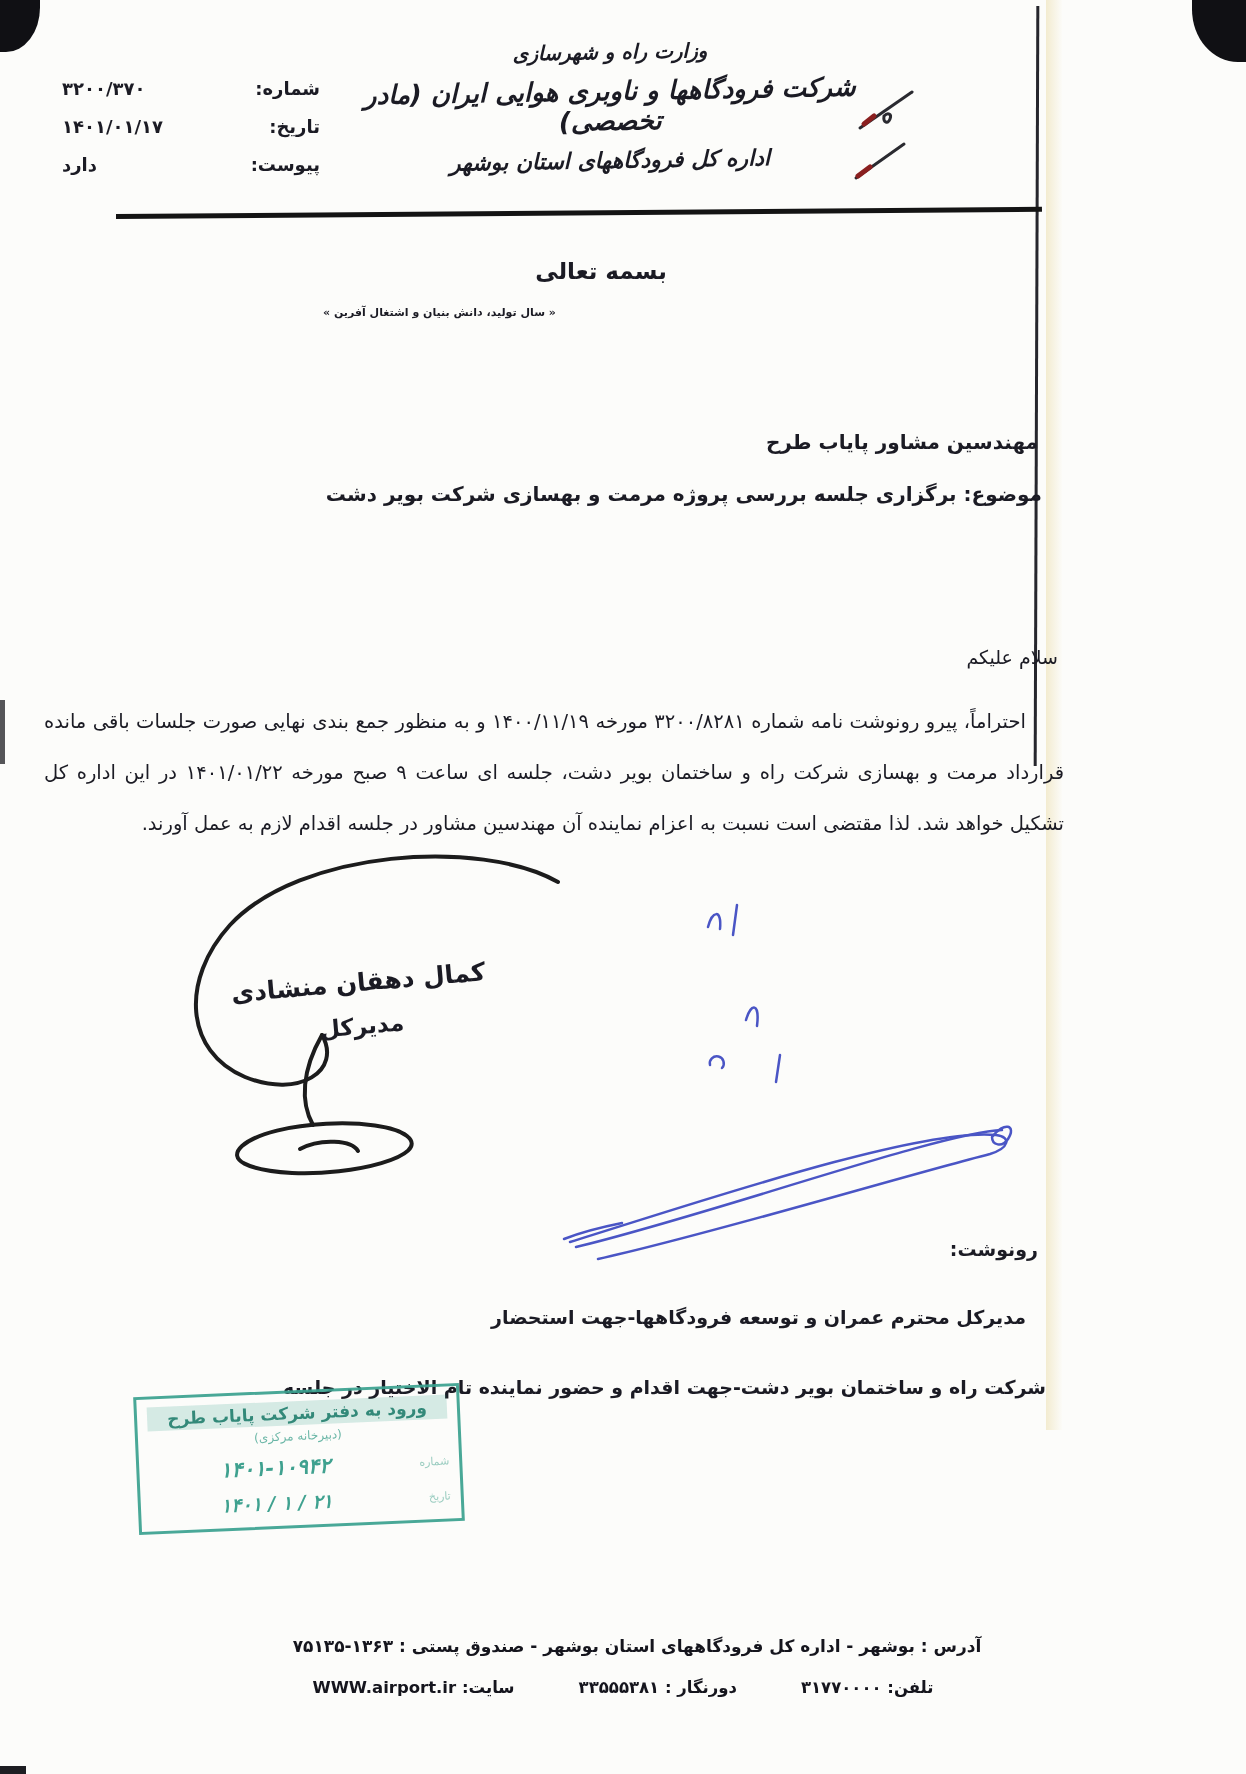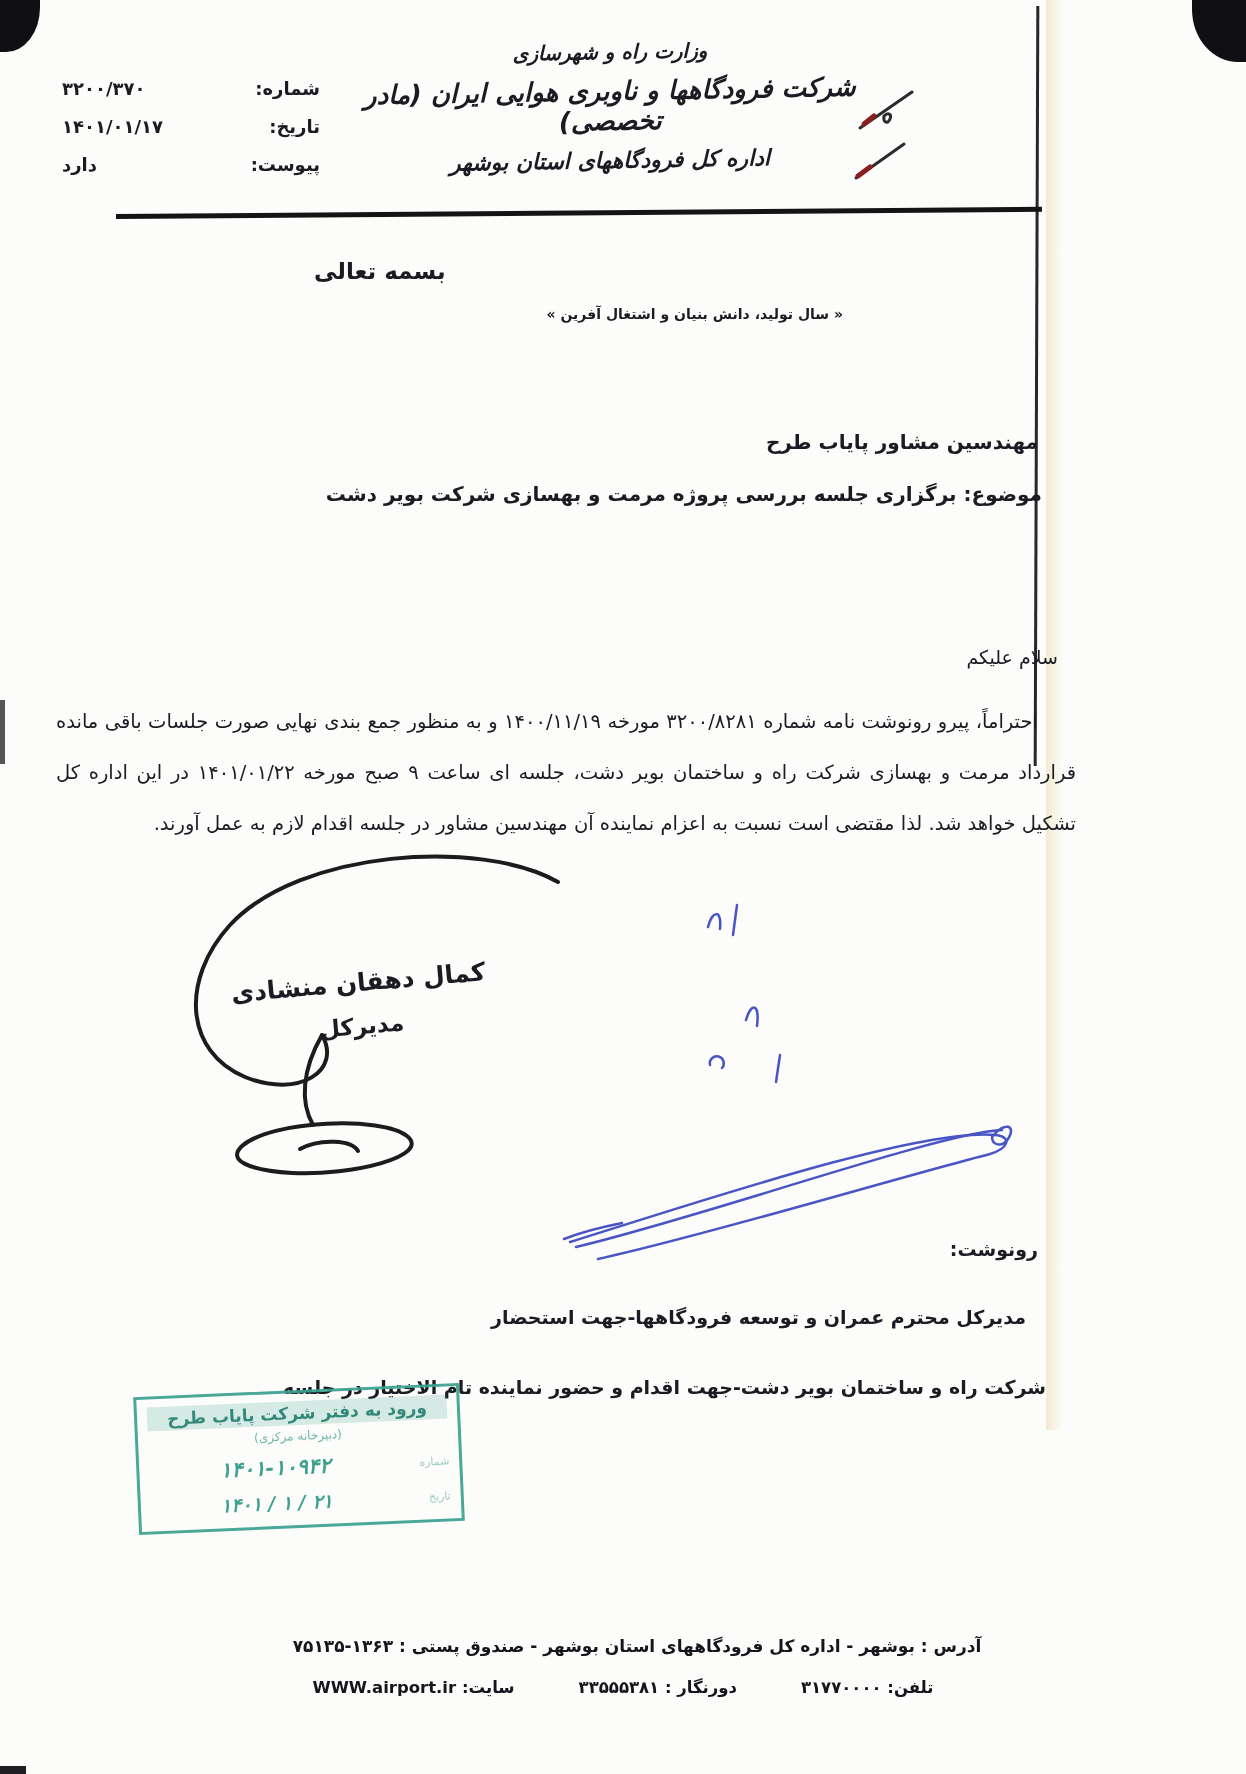--- a/index.html
+++ b/index.html
@@ -21,27 +21,27 @@
   .meta-row{display:flex;justify-content:space-between;margin-bottom:17px;align-items:baseline;}
   .meta-row .val{letter-spacing:.5px;}
   .letterhead{position:absolute;left:340px;top:40px;width:540px;text-align:center;font-style:italic;}
   .lh-1{font-size:20px;font-weight:bold;margin-bottom:12px;transform:rotate(-1deg);}
   .lh-2{font-size:26px;font-weight:bold;margin-bottom:12px;transform:rotate(-1deg);}
   .lh-3{font-size:22px;font-weight:bold;transform:rotate(-1deg);}
   .logo{position:absolute;left:980px;top:56px;width:156px;height:136px;}
   .redmarks{position:absolute;left:850px;top:86px;width:72px;height:98px;}
   .rule{position:absolute;left:116px;top:214px;width:926px;height:5px;background:#141414;transform:rotate(-.45deg);transform-origin:left center;}
   
-  .basmala{position:absolute;left:314px;top:258px;width:520px;text-align:left;font-size:23px;font-weight:bold;}
-  .slogan{position:absolute;left:323px;top:306px;width:520px;text-align:right;font-size:14px;font-weight:bold;}
+  .basmala{position:absolute;left:341px;top:258px;width:520px;text-align:center;font-size:23px;font-weight:bold;}
+  .slogan{position:absolute;left:323px;top:306px;width:520px;text-align:left;font-size:11px;font-weight:bold;}
   
   .recipient{position:absolute;right:208px;top:430px;font-size:20px;font-weight:bold;}
   .subject{position:absolute;right:204px;top:482px;font-size:20px;font-weight:bold;}
   .greeting{position:absolute;right:188px;top:646px;font-size:19px;}
-  .body-par{position:absolute;right:170px;top:696px;width:1020px;font-size:19.5px;line-height:51px;
+  .body-par{position:absolute;right:182px;top:696px;width:1020px;font-size:19.5px;line-height:51px;
     text-align:justify;text-indent:38px;margin-left:44px;}
   
   .sig{position:absolute;left:200px;top:968px;width:320px;text-align:center;transform:rotate(-5deg);}
   .sig-name{font-size:25px;font-weight:bold;}
   .sig-title{font-size:23px;font-weight:bold;margin-top:16px;}
   .swirl{position:absolute;left:150px;top:830px;width:430px;height:390px;}
   .blueink{position:absolute;left:540px;top:885px;width:520px;height:410px;}
   
   .cc-label{position:absolute;right:208px;top:1238px;font-size:19px;font-weight:bold;}
   .cc-1{position:absolute;right:220px;top:1306px;font-size:19px;font-weight:bold;}

